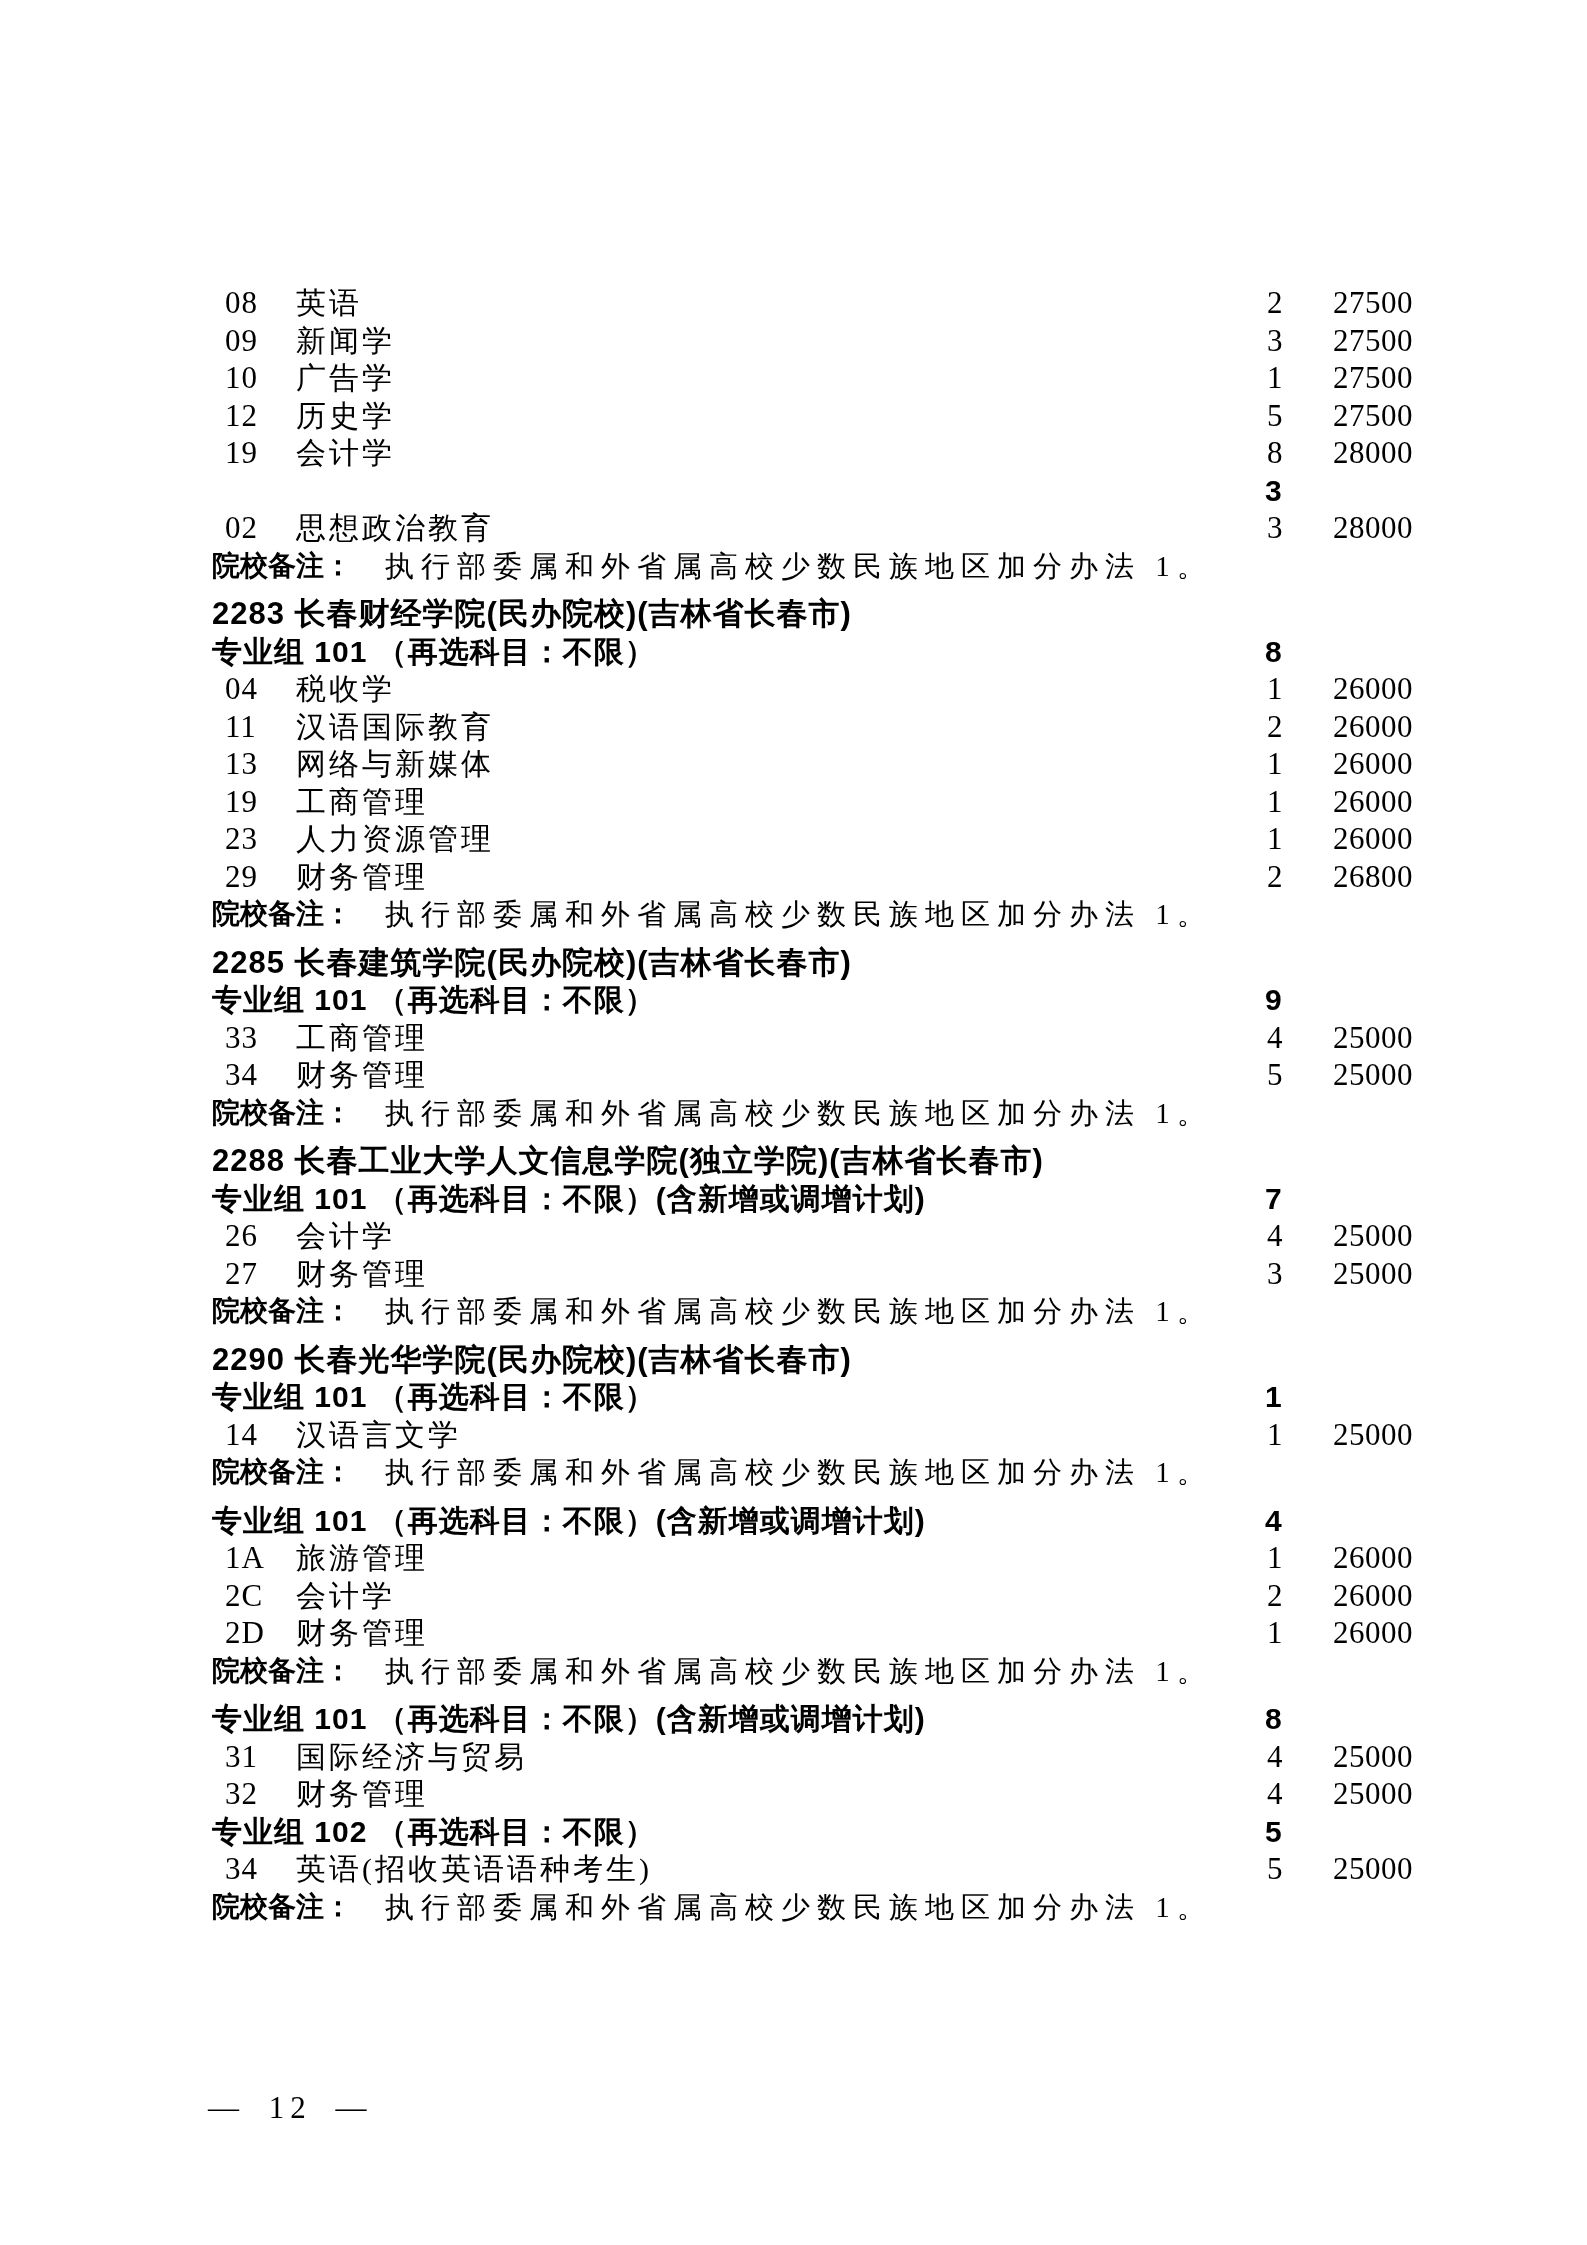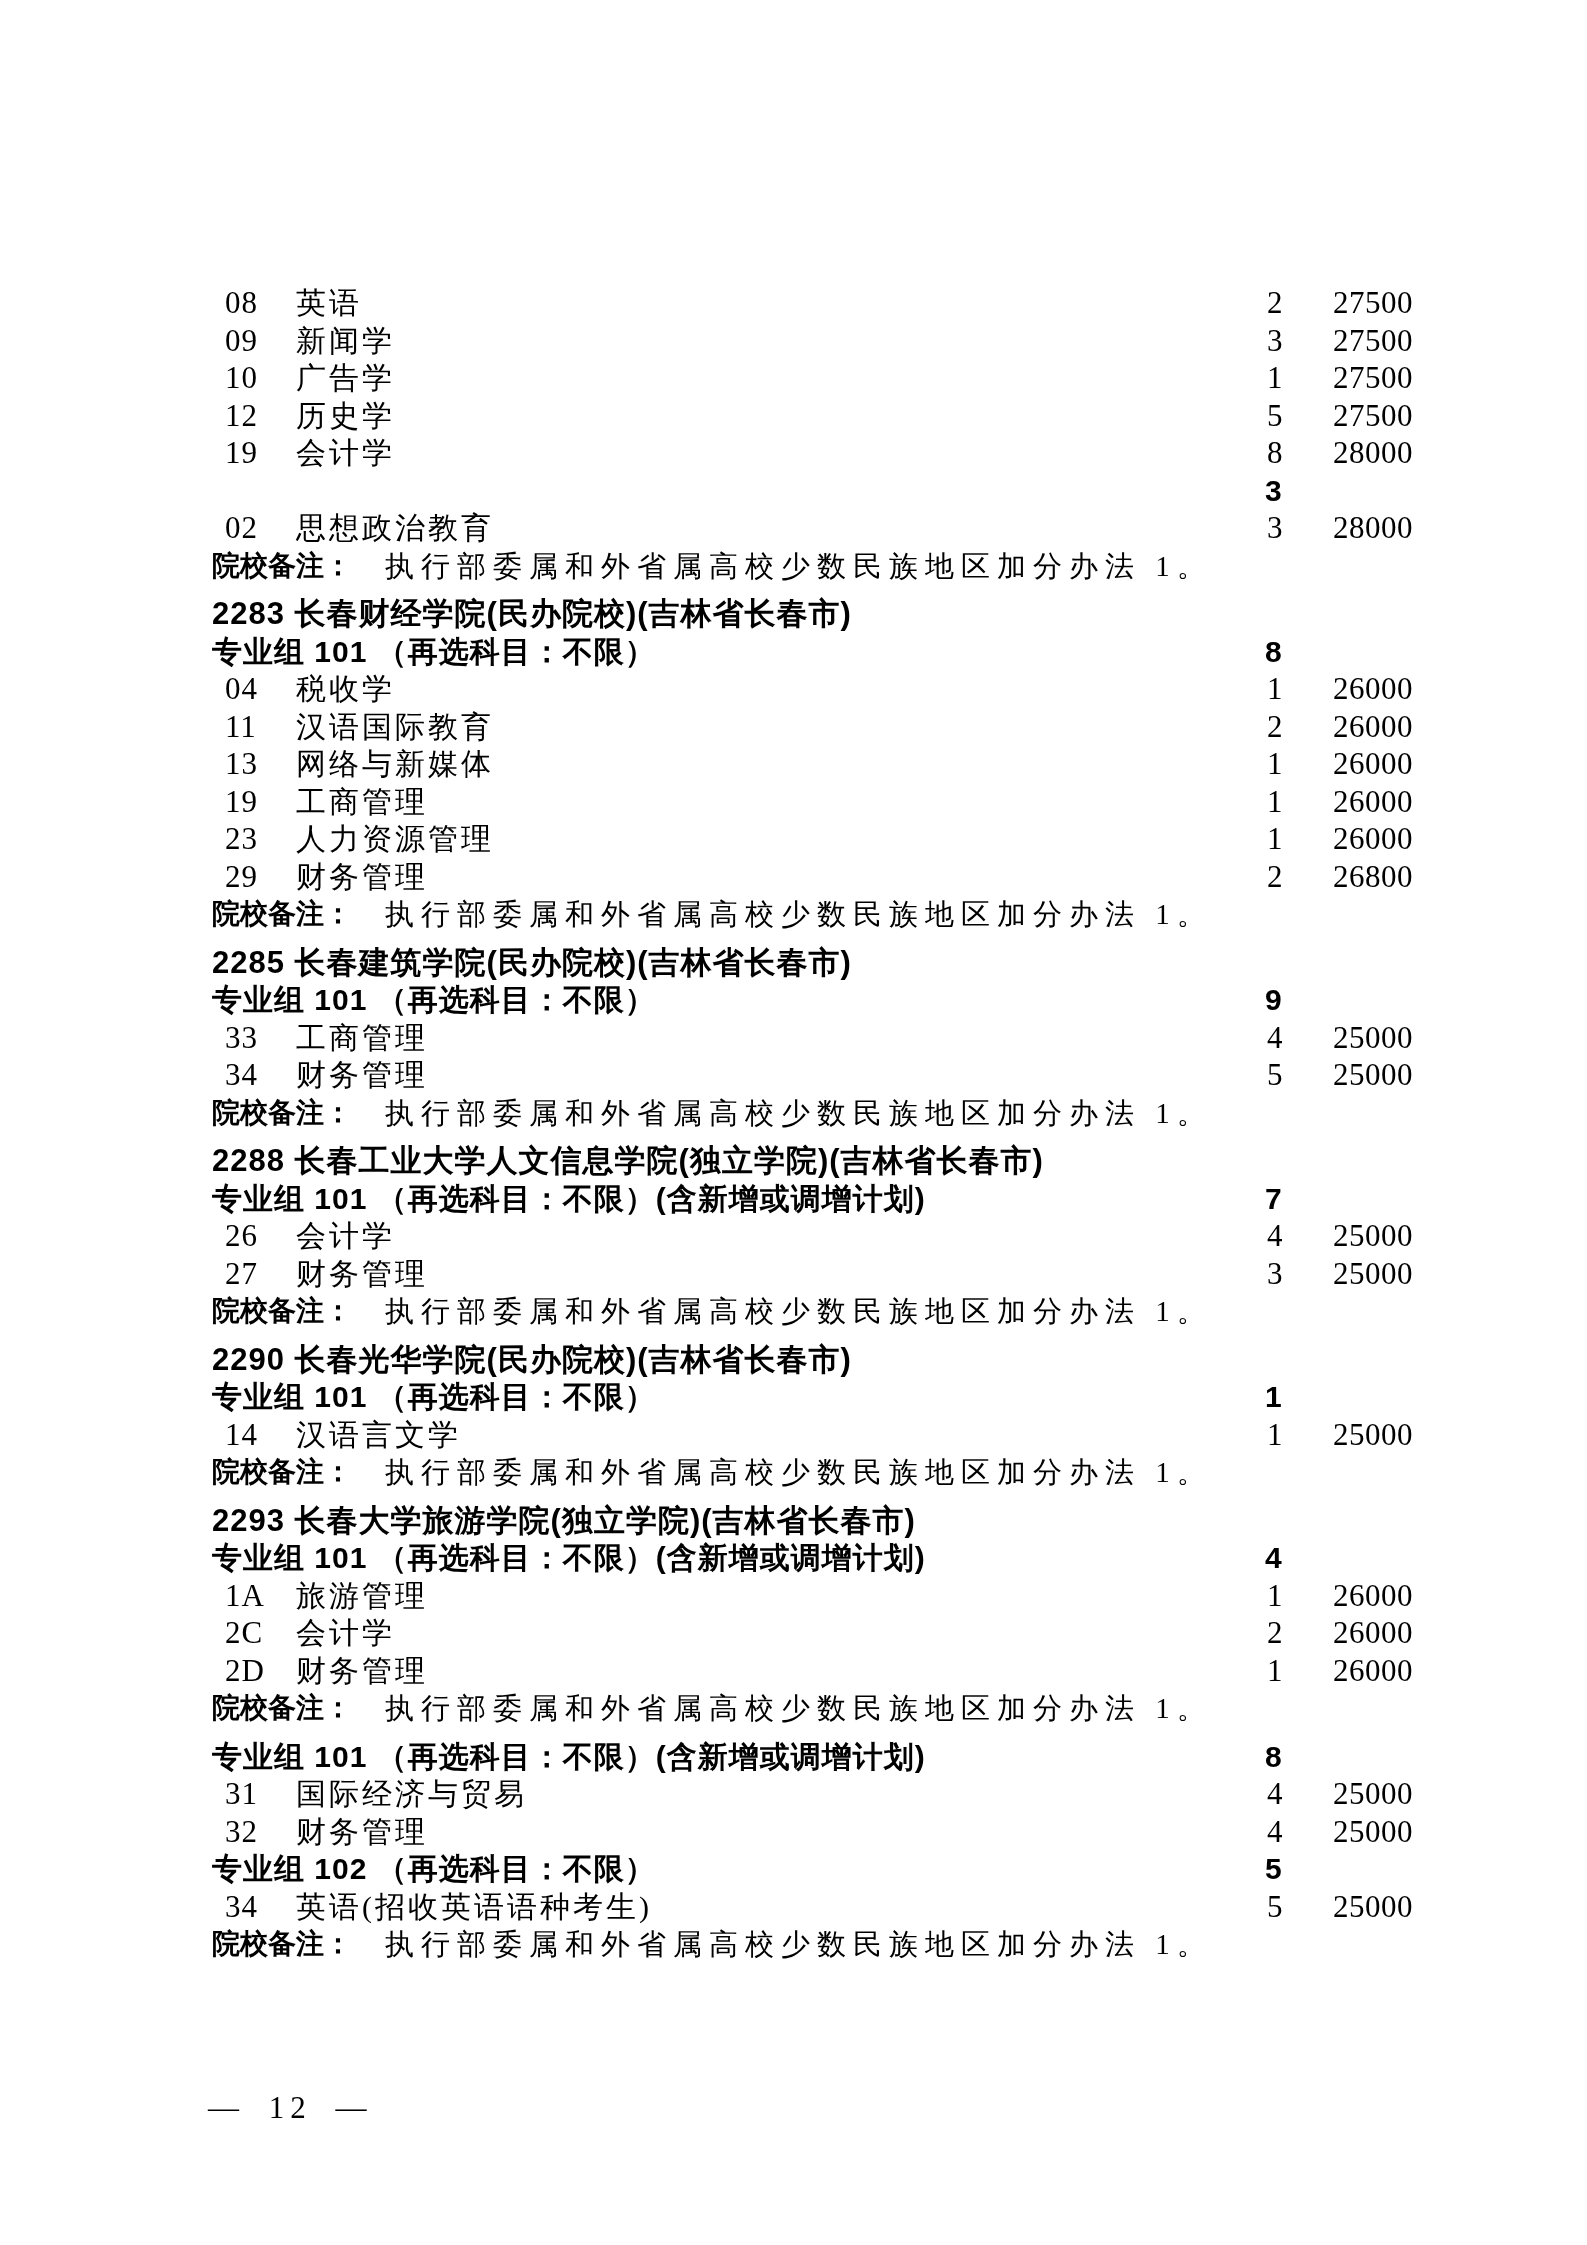--- a/index.html
+++ b/index.html
@@ -245,23 +245,20 @@
         <span class="plan-count">1</span>
         <span class="tuition">25000</span>
       </div>
       <div class="row">
         <span class="remark-label">院校备注：</span>
         <span class="remark-text">执行部委属和外省属高校少数民族地区加分办法 1。</span>
       </div>
     </div>
     <div class="block">
       <div class="row">
-        <span class="college-title">2293 长春大学旅游学院(独立学院)(吉林省长春市)</span>
-      </div>
-      <div class="row">
         <span class="group-label">专业组 101 （再选科目：不限）(含新增或调增计划)</span>
         <span class="group-count">4</span>
       </div>
       <div class="row">
         <span class="major-code">1A</span>
         <span class="major-name">旅游管理</span>
         <span class="plan-count">1</span>
         <span class="tuition">26000</span>
       </div>
       <div class="row">

